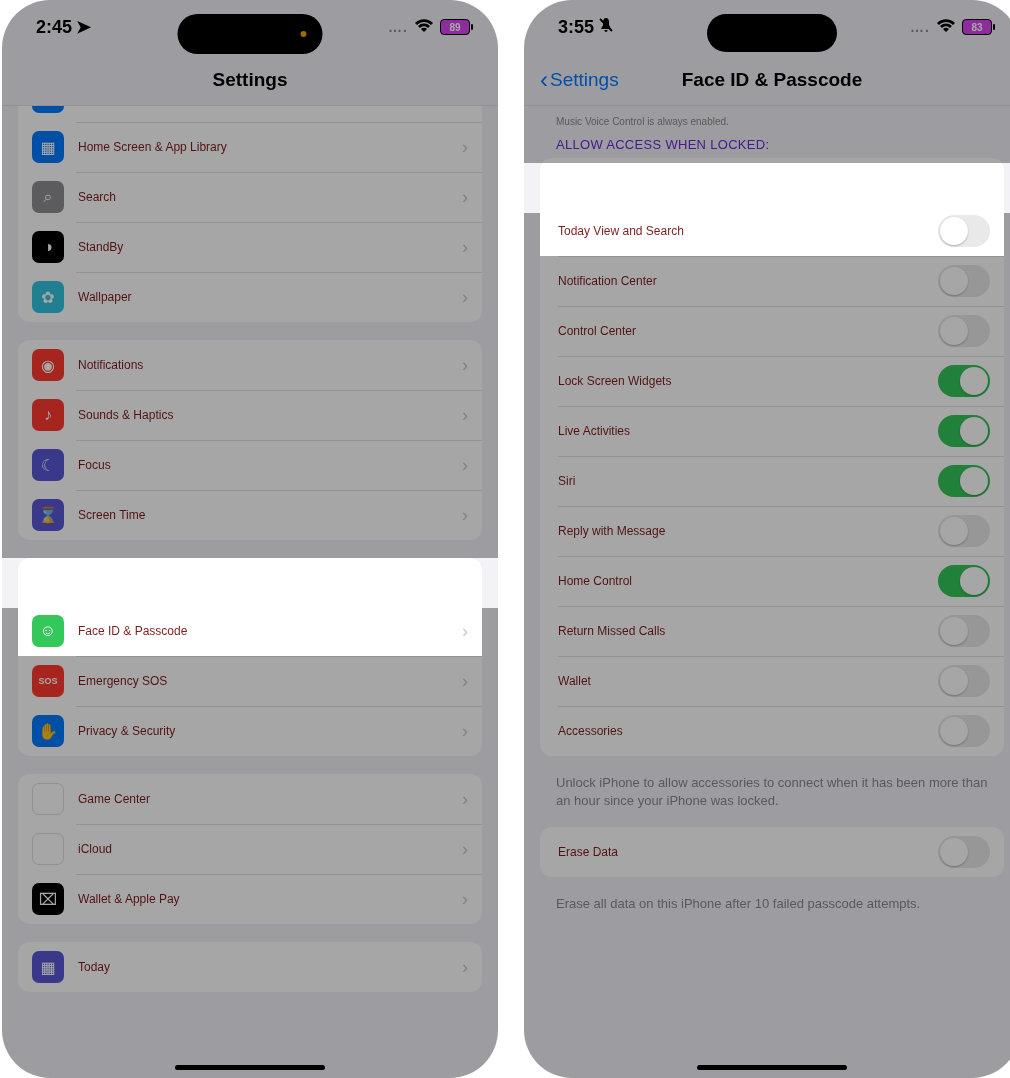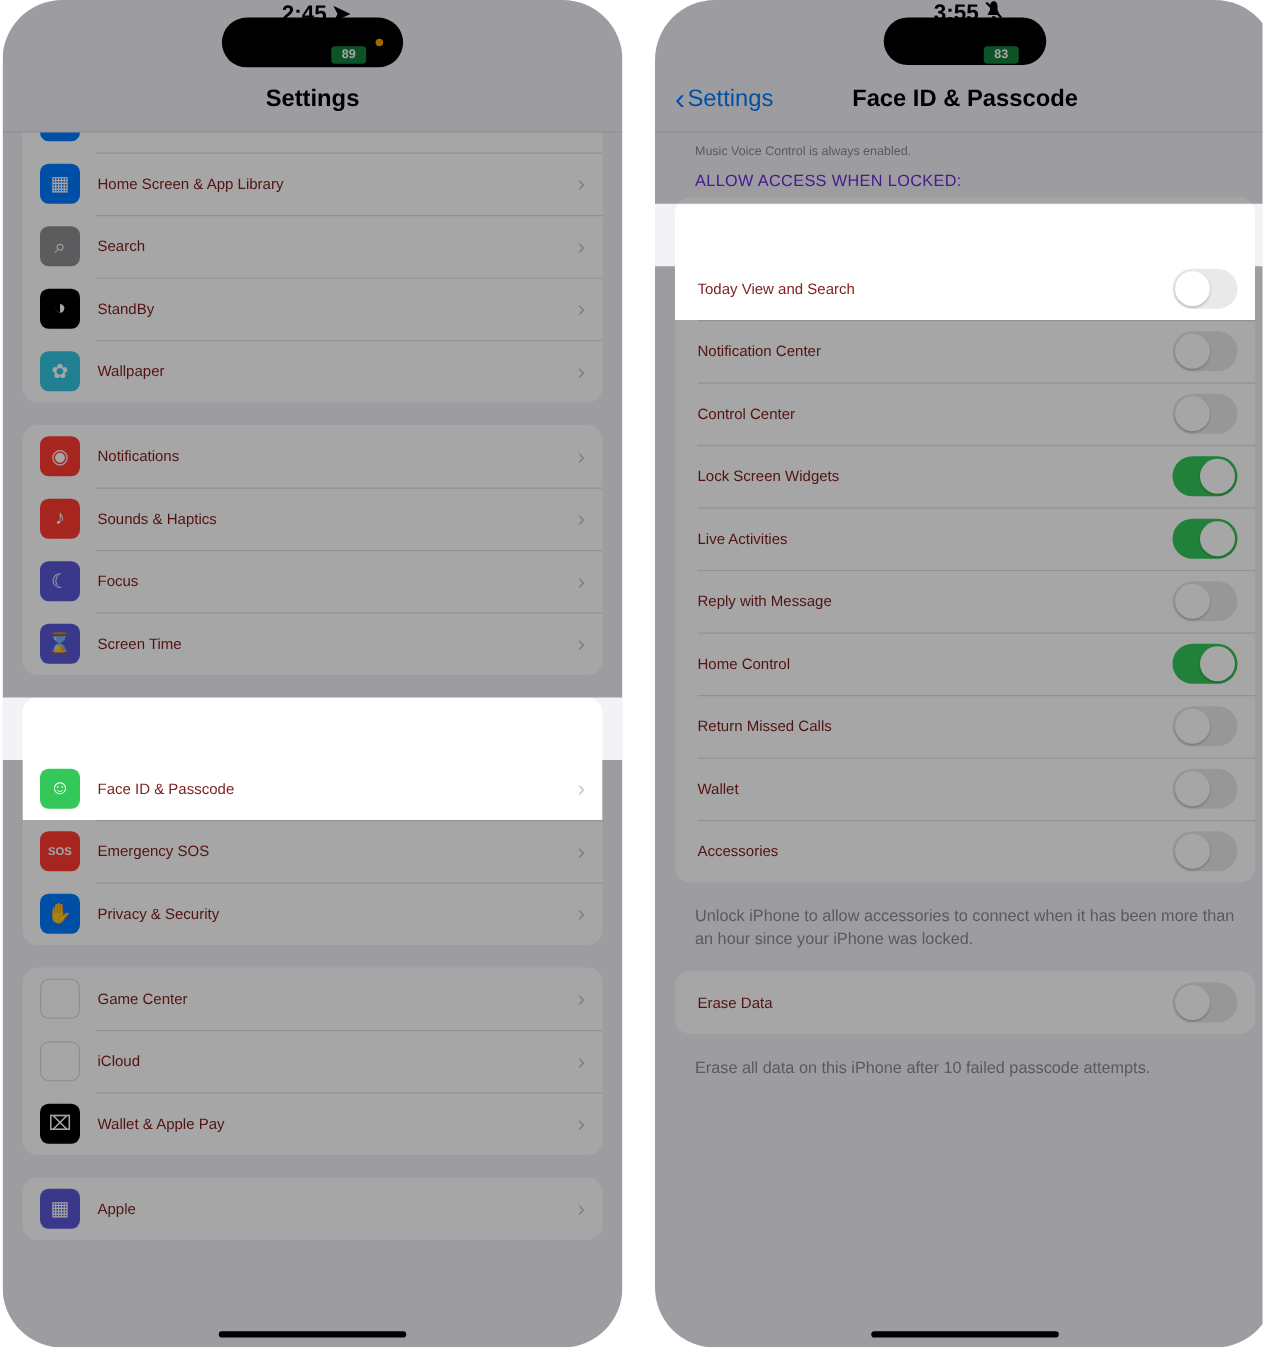--- a/index.html
+++ b/index.html
@@ -33,21 +33,20 @@
 
   
   .statusbar {
     height: 54px;
     display: flex;
     align-items: center;
     justify-content: space-between;
     padding: 0 28px 0 34px;
     font-weight: 600;
     font-size: 18px;
-    flex-direction: column;
   }
   .statusbar .time { display: flex; align-items: center; gap: 4px; }
   .statusbar .icons { display: flex; align-items: center; gap: 6px; }
   .dynamic-island {
     position: absolute;
     top: 14px;
     left: 50%;
     transform: translateX(-50%);
     width: 145px;
     height: 40px;
@@ -65,21 +64,21 @@
     display: inline-flex;
     align-items: center;
     justify-content: center;
     width: 30px;
     height: 16px;
     border: 1.5px solid #000;
     border-radius: 4px;
     font-size: 10px;
     font-weight: 700;
     position: relative;
-    background:#15803d;
+    background:#d946ef;
     color:#fff;
   }
   .battery::after {
     content:"";
     position:absolute;
     right:-4px;
     top:4px;
     width:2px;
     height:6px;
     background:#000;
@@ -309,21 +308,21 @@
         </div>
         <div class="row">
           <div class="icon bg-black" style="">⌧</div>
           <span class="label">Wallet &amp; Apple Pay</span>
           <span class="chevron">›</span>
         </div>
       </div>
       <div class="group">
         <div class="row">
           <div class="icon bg-purple" style="">▦</div>
-          <span class="label">Apple</span>
+          <span class="label">Today</span>
           <span class="chevron">›</span>
         </div>
       </div>
     </div>
   <div class="home-indicator"></div>
   <div class="dim-overlay" id="left-dim" style="clip-path: polygon(0px 0px, 100% 0px, 100% 51.7625%, 0px 51.7625%, 0px 56.4007%, 100% 56.4007%, 100% 100%, 0px 100%);"></div>
 </div>
 
 <div class="phone right">
   <div class="statusbar">
@@ -384,20 +383,26 @@
             <div class="knob"></div>
           </div>
         </div>
         <div class="row noicon">
           <span class="label">Live Activities</span>
           <div class="toggle on">
             <div class="knob"></div>
           </div>
         </div>
         <div class="row noicon">
+          <span class="label">Siri</span>
+          <div class="toggle on">
+            <div class="knob"></div>
+          </div>
+        </div>
+        <div class="row noicon">
           <span class="label">Reply with Message</span>
           <div class="toggle ">
             <div class="knob"></div>
           </div>
         </div>
         <div class="row noicon">
           <span class="label">Home Control</span>
           <div class="toggle on">
             <div class="knob"></div>
           </div>

